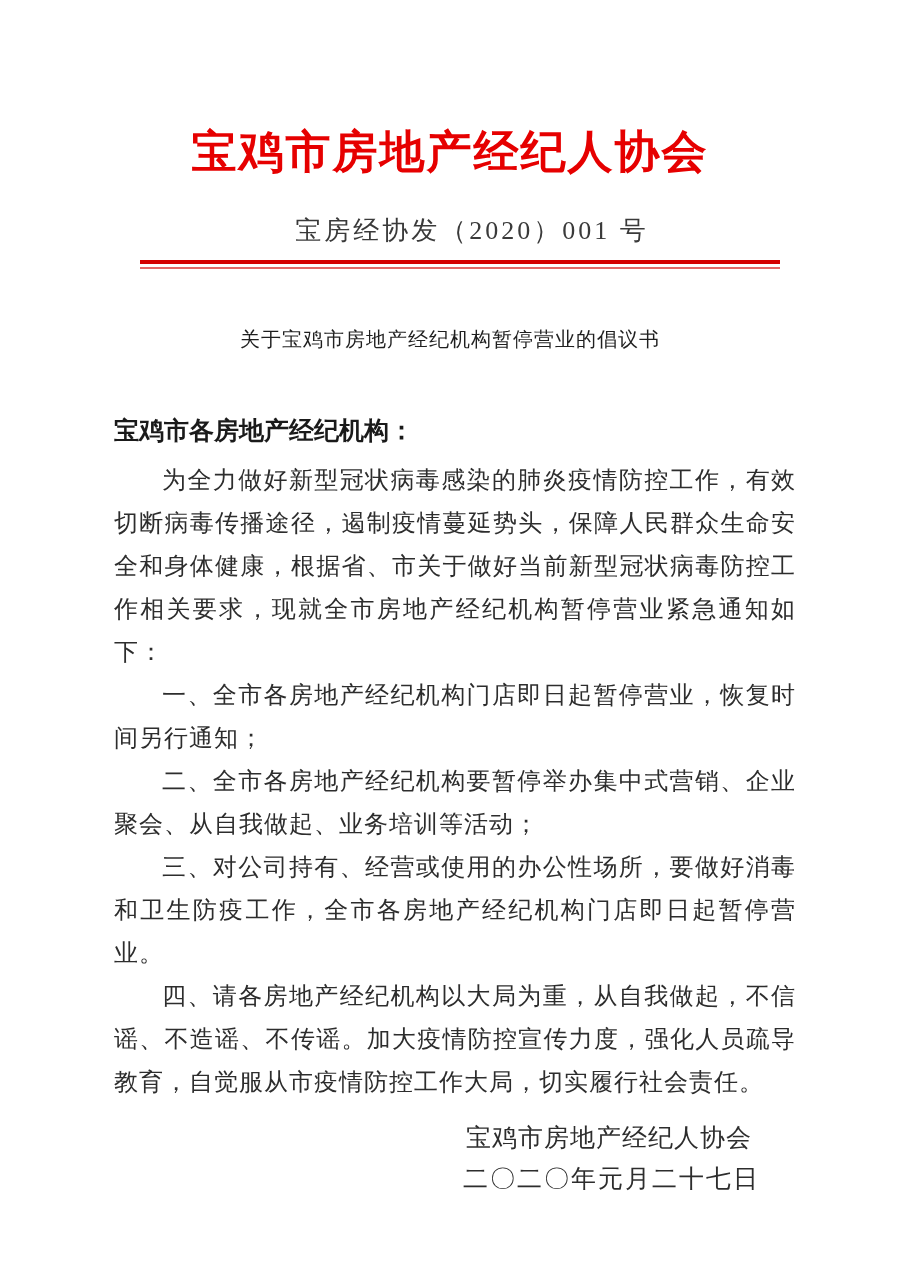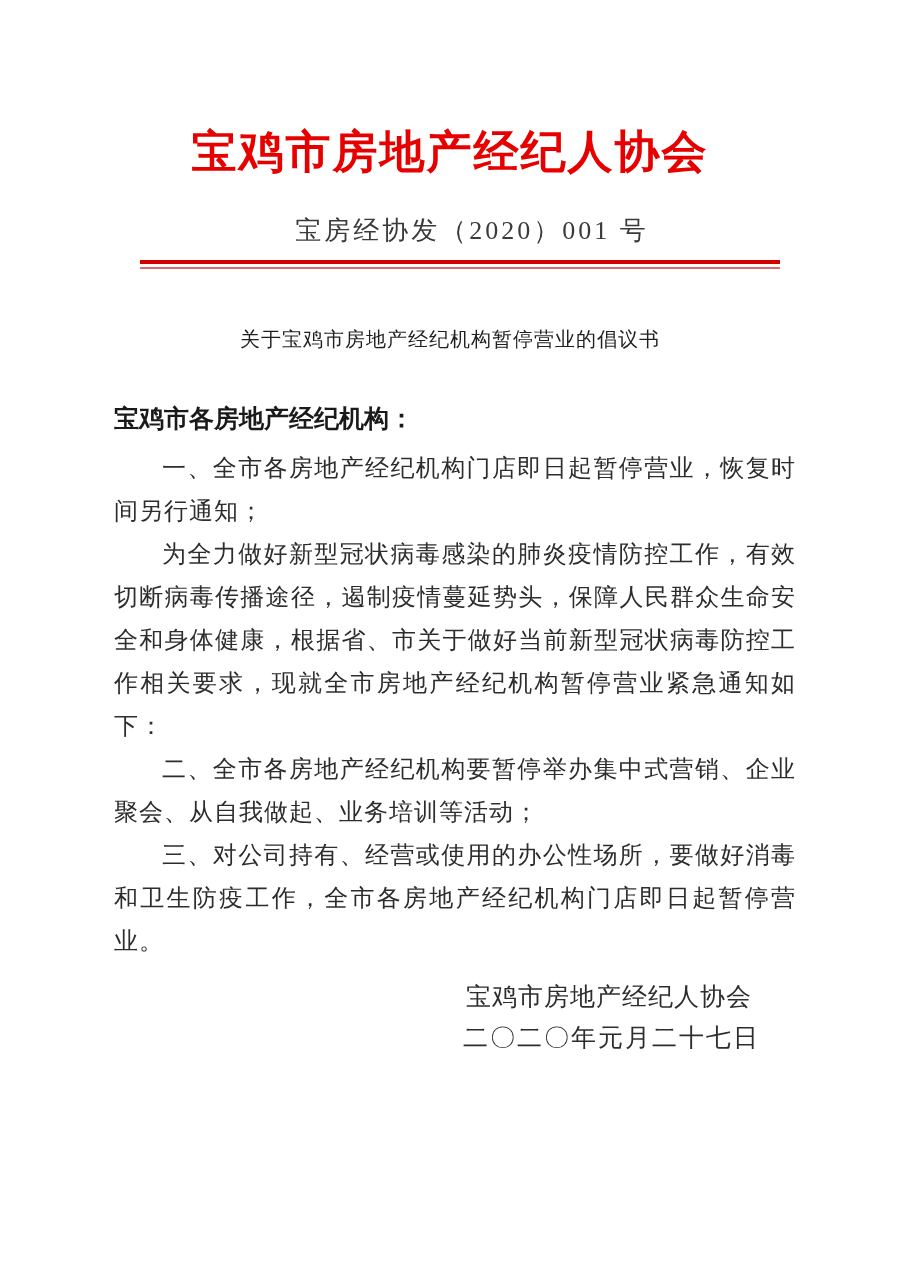--- a/index.html
+++ b/index.html
@@ -44,21 +44,21 @@
   .doc-title {
     margin: 52px 0 0 0;
     text-align: center;
     font-size: 20px;
     line-height: 36px;
     font-weight: 400;
     color: #1f1f1f;
     letter-spacing: 1px;
   }
   .salutation {
-    margin-top: 46px;
+    margin-top: 58px;
     padding-left: 114px;
     font-family: "Liberation Sans", "DejaVu Sans", sans-serif;
     font-weight: 600;
     font-size: 25px;
     line-height: 30px;
     color: #1a1a1a;
   }
   .body-text {
     padding: 14px 104px 0 114px;
   }
@@ -97,24 +97,25 @@
 
   <div class="doc-number">宝房经协发（2020）001 号</div>
 
   <div class="red-rule"></div>
 
   <h2 class="doc-title">关于宝鸡市房地产经纪机构暂停营业的倡议书</h2>
 
   <div class="salutation">宝鸡市各房地产经纪机构：</div>
 
   <div class="body-text">
+    <p>为全力做好新型冠状病毒感染的肺炎疫情防控工作，有效切断病毒传播途径，遏制疫情蔓延势头，保障人民群众生命安全和身体健康，根据省、市关于做好当前新型冠状病毒防控工作相关要求，现就全市房地产经纪机构暂停营业紧急通知如下：</p>
     <p>一、全市各房地产经纪机构门店即日起暂停营业，恢复时间另行通知；</p>
-    <p>为全力做好新型冠状病毒感染的肺炎疫情防控工作，有效切断病毒传播途径，遏制疫情蔓延势头，保障人民群众生命安全和身体健康，根据省、市关于做好当前新型冠状病毒防控工作相关要求，现就全市房地产经纪机构暂停营业紧急通知如下：</p>
     <p>二、全市各房地产经纪机构要暂停举办集中式营销、企业聚会、从自我做起、业务培训等活动；</p>
     <p>三、对公司持有、经营或使用的办公性场所，要做好消毒和卫生防疫工作，全市各房地产经纪机构门店即日起暂停营业。</p>
+    <p>四、请各房地产经纪机构以大局为重，从自我做起，不信谣、不造谣、不传谣。加大疫情防控宣传力度，强化人员疏导教育，自觉服从市疫情防控工作大局，切实履行社会责任。</p>
   </div>
 
   <div class="sign-block">
     <div class="signature">宝鸡市房地产经纪人协会</div>
     <div class="date">二〇二〇年元月二十七日</div>
   </div>
 
 </div>
 
 </body></html>

